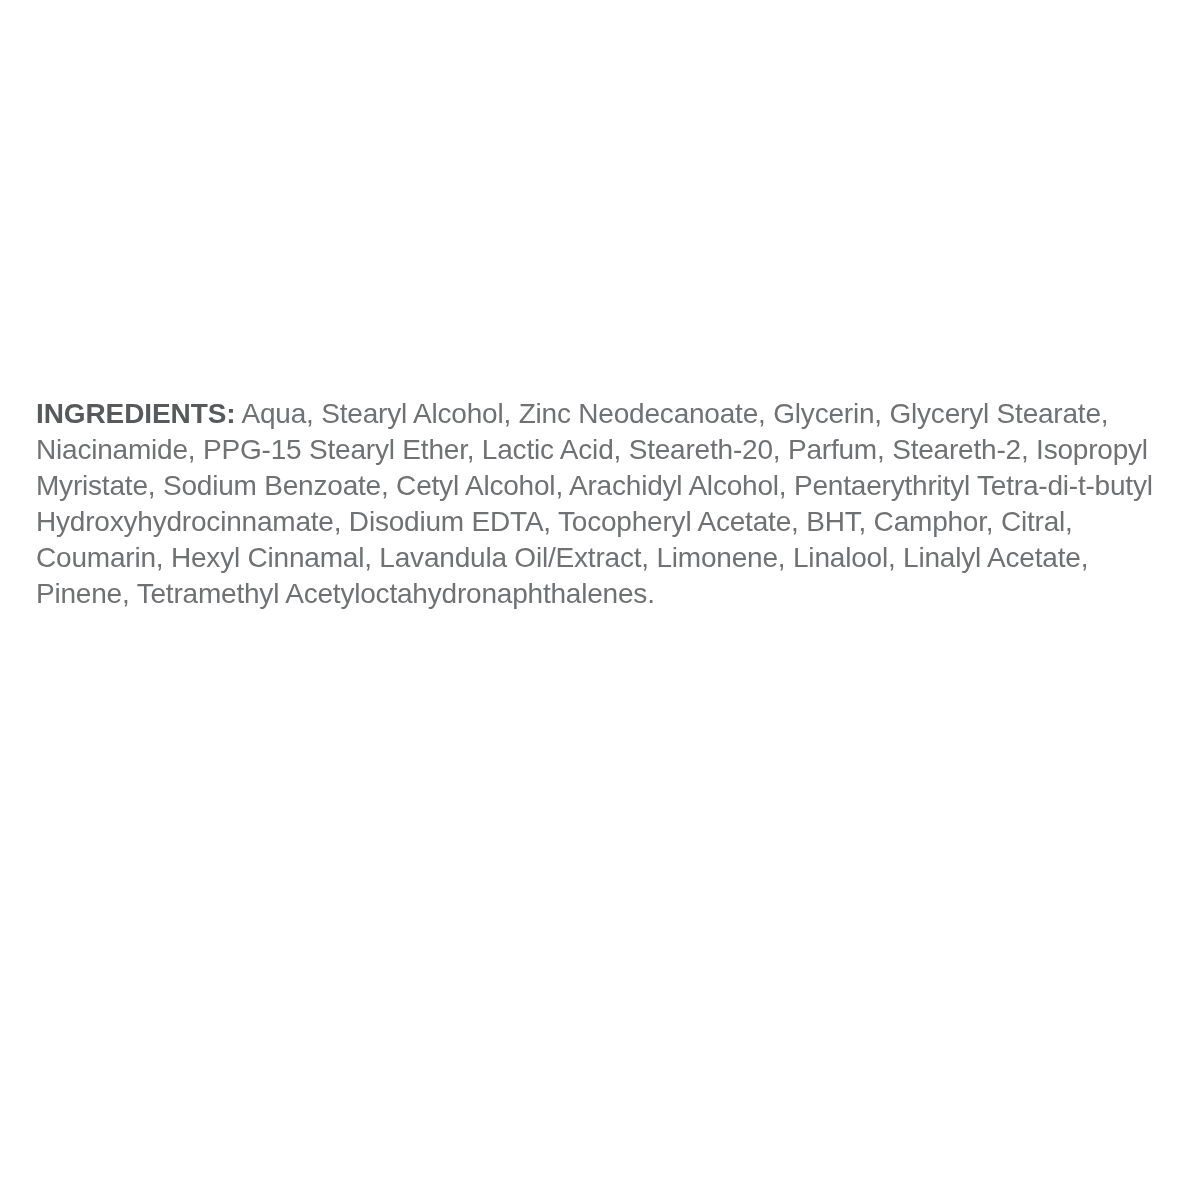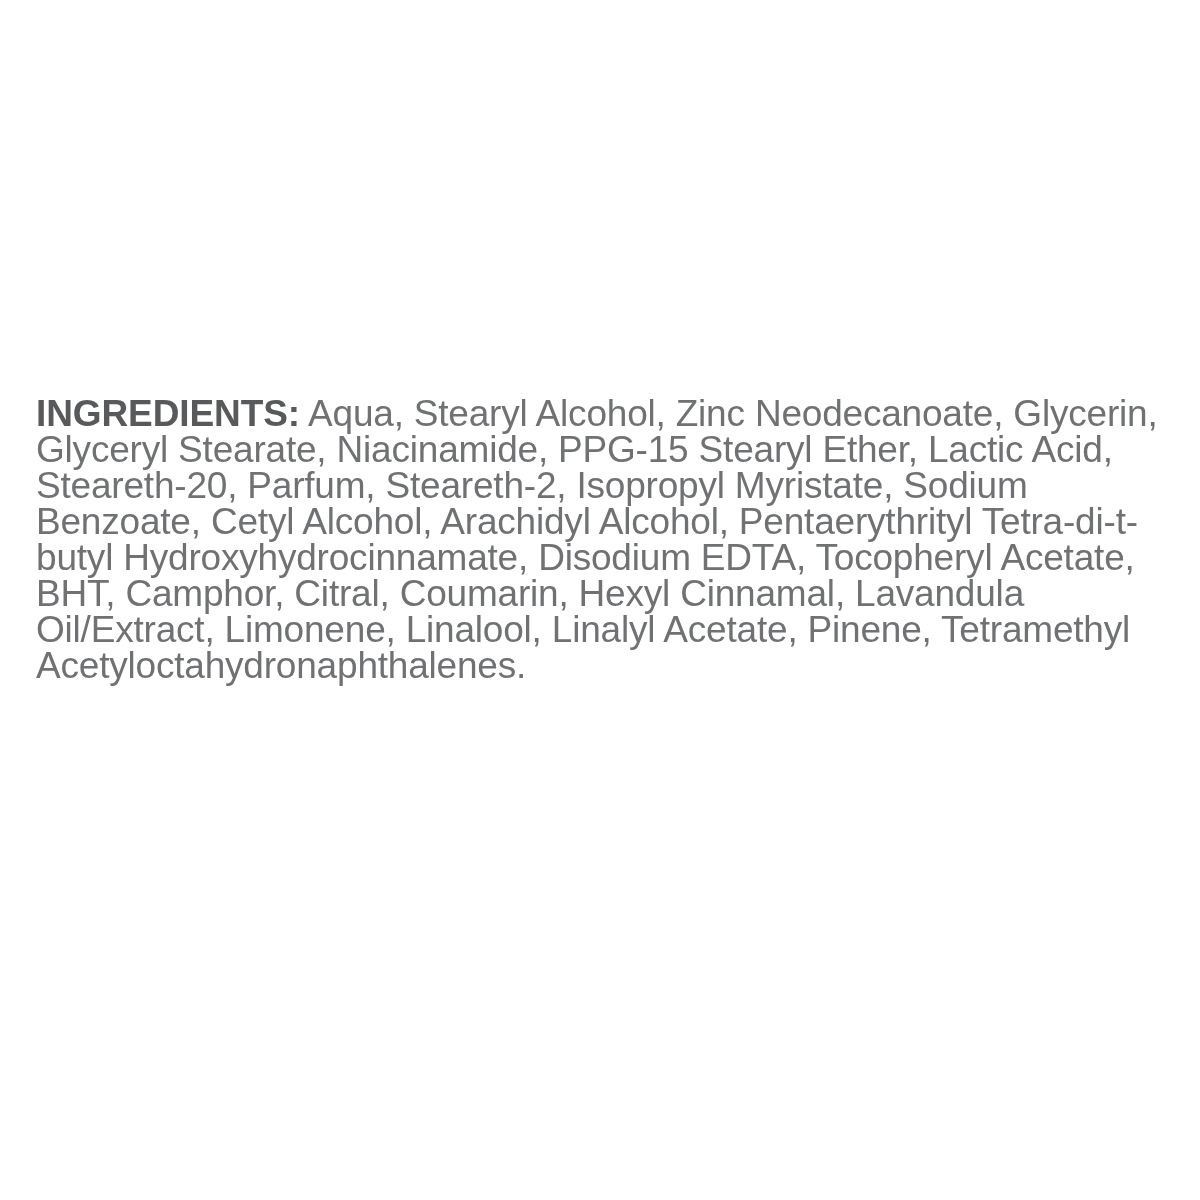--- a/index.html
+++ b/index.html
@@ -22,21 +22,21 @@
   .ingredients-block {
     position: absolute;
     left: 36px;
     top: 396px;
     width: 1140px;
   }
   .ingredients-paragraph {
     margin: 0;
     color: #6f7173;
     font-family: "Liberation Sans", sans-serif;
-    font-size: 37px;
+    font-size: 28px;
     line-height: 36px;
     letter-spacing: -0.2px;
     font-weight: 400;
     white-space: pre-wrap;
     word-break: normal;
   }
   .ingredients-label {
     color: #58595b;
     font-weight: 700;
     letter-spacing: -0.1px;

